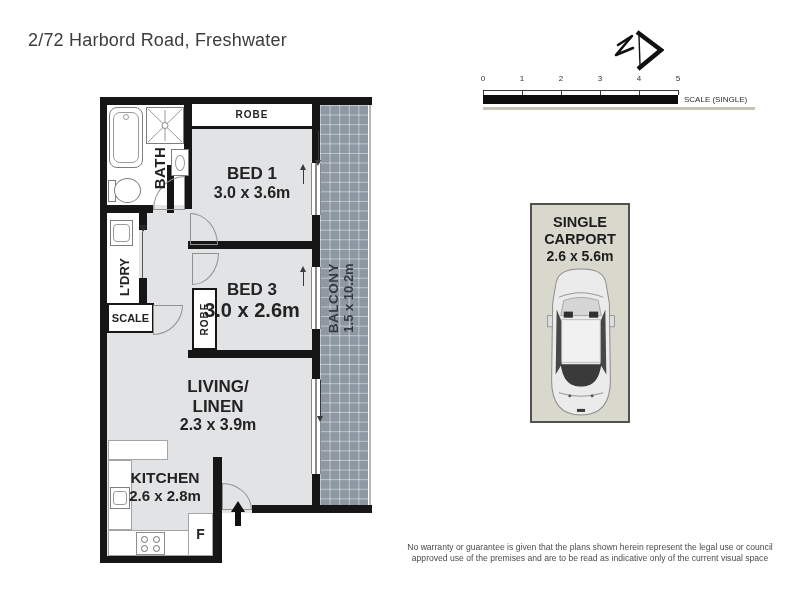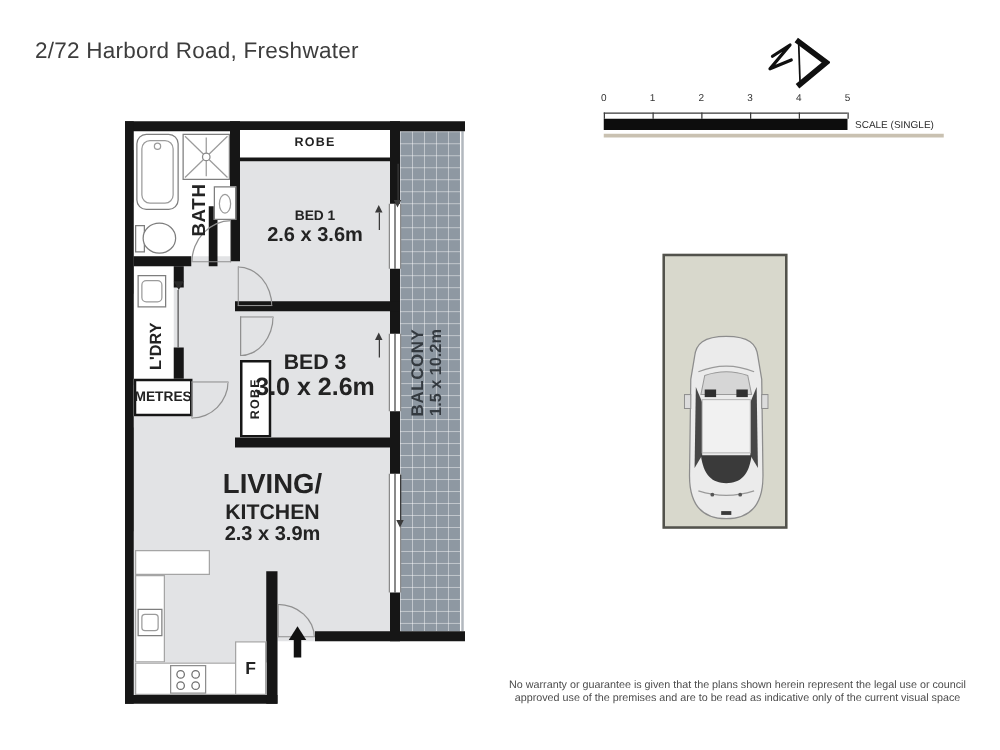--- a/index.html
+++ b/index.html
@@ -96,21 +96,21 @@
   <div class="abs w" style="left:139px;top:278px;width:8px;height:27px;"></div>
 
   <div class="abs white cnt" style="left:192px;top:104px;width:120px;height:25px;border-bottom:3px solid #161616;">
     <span class="lbl" style="font-size:10px;letter-spacing:1px;">ROBE</span>
   </div>
   <div class="abs white" style="left:192px;top:288px;width:25px;height:62px;border:2px solid #161616;"></div>
   <div class="abs lbl rot cnt" style="left:170px;top:307px;width:70px;height:24px;font-size:10px;letter-spacing:1px;">
     <span>ROBE</span>
   </div>
   <div class="abs white cnt" style="left:107px;top:303px;width:47px;height:30px;border:2px solid #161616;">
-    <span class="lbl" style="font-size:11px;">METRES</span>
+    <span class="lbl" style="font-size:11px;">SCALE</span>
   </div>
 
   <div class="abs counter" style="left:108px;top:440px;width:60px;height:20px;"></div>
   <div class="abs counter" style="left:108px;top:460px;width:24px;height:70px;"></div>
   <div class="abs counter" style="left:108px;top:530px;width:105px;height:26px;"></div>
   <div class="abs counter cnt" style="left:188px;top:513px;width:25px;height:43px;">
     <span class="lbl" style="font-size:14px;">F</span>
   </div>
 
   <div class="abs fix" style="left:109px;top:107px;width:34px;height:61px;border-radius:8px;">
@@ -158,45 +158,54 @@
   <div class="arrup" style="left:300px;top:164px;"></div>
   <div class="arrstem" style="left:303px;top:170px;width:1px;height:14px;"></div>
   <div class="arrup" style="left:300px;top:266px;"></div>
   <div class="arrstem" style="left:303px;top:272px;width:1px;height:14px;"></div>
   <div class="arrstem" style="left:320px;top:380px;width:1px;height:38px;"></div>
   <div class="arrdown" style="left:317px;top:416px;"></div>
   <div class="arrdown" style="left:139px;top:225px;border-left-width:4px;border-right-width:4px;border-top:7px solid #2a2a2a;"></div>
   <div class="arrstem" style="left:142px;top:232px;width:1px;height:46px;background:#555;"></div>
 
   <div class="abs lbl col" style="left:192px;top:160px;width:120px;height:46px;">
-    <span style="font-size:11px;">BED 1</span>
-    <span style="font-size:16px;">2.6 x 3.6m</span>
+    <span style="font-size:17px;">BED 1</span>
+    <span style="font-size:16px;">3.0 x 3.6m</span>
   </div>
   <div class="abs lbl col" style="left:192px;top:278px;width:120px;height:46px;">
     <span style="font-size:17px;">BED 3</span>
     <span style="font-size:20px;">3.0 x 2.6m</span>
   </div>
   <div class="abs lbl col" style="left:148px;top:376px;width:140px;height:60px;">
-    <span style="font-size:22px;">LIVING/</span>
-    <span style="font-size:17px;">KITCHEN</span>
+    <span style="font-size:17px;">LIVING/</span>
+    <span style="font-size:17px;">LINEN</span>
     <span style="font-size:16px;">2.3 x 3.9m</span>
+  </div>
+  <div class="abs lbl col" style="left:115px;top:466px;width:100px;height:42px;">
+    <span style="font-size:15.5px;">KITCHEN</span>
+    <span style="font-size:15px;">2.6 x 2.8m</span>
   </div>
   <div class="abs lbl rot cnt" style="left:125px;top:158px;width:70px;height:20px;font-size:15px;letter-spacing:.5px;">
     <span>BATH</span>
   </div>
   <div class="abs lbl rot cnt" style="left:90px;top:267px;width:70px;height:20px;font-size:13px;">
     <span>L'DRY</span>
   </div>
   <div class="abs rot col" style="left:282px;top:276px;width:118px;height:44px;color:#343a40;font-weight:700;">
     <span style="font-size:13.5px;letter-spacing:.5px;">BALCONY</span>
     <span style="font-size:13px;">1.5 x 10.2m</span>
   </div>
 </div>
 
 <div class="abs" style="left:530px;top:203px;width:100px;height:220px;background:#d8d8cc;border:2px solid #52524c;">
+  <div class="abs lbl col" style="left:0;top:6px;width:96px;height:56px;color:#1d1d1d;">
+    <span style="font-size:14.5px;">SINGLE</span>
+    <span style="font-size:14.5px;">CARPORT</span>
+    <span style="font-size:14px;">2.6 x 5.6m</span>
+  </div>
   <svg class="abs" style="left:15px;top:62px;" width="68" height="150" viewBox="0 0 66 148">
     <path d="M 33 2 C 15 2 9 8 8 18 L 5 36 L 4 112 C 4 132 11 146 33 146 C 55 146 62 132 62 112 L 61 36 L 58 18 C 57 8 51 2 33 2 Z" fill="#ebebeb" stroke="#8d8d8d" stroke-width="1"></path>
     <path d="M 11 30 Q 33 21 55 30" fill="none" stroke="#9a9a9a" stroke-width="1"></path>
     <path d="M 13 48 L 53 48 L 50 33 Q 33 27 16 33 Z" fill="#d6d6d6" stroke="#9a9a9a" stroke-width=".8"></path>
     <rect x="0" y="48" width="5" height="11" fill="#dcdcdc" stroke="#8d8d8d" stroke-width=".8"></rect>
     <rect x="61" y="48" width="5" height="11" fill="#dcdcdc" stroke="#8d8d8d" stroke-width=".8"></rect>
     <rect x="16" y="44" width="9" height="6" fill="#2f2f2f"></rect>
     <rect x="41" y="44" width="9" height="6" fill="#2f2f2f"></rect>
     <path d="M 9 42 L 14 54 L 14 96 L 8 106 Z" fill="#474747"></path>
     <path d="M 57 42 L 52 54 L 52 96 L 58 106 Z" fill="#474747"></path>

